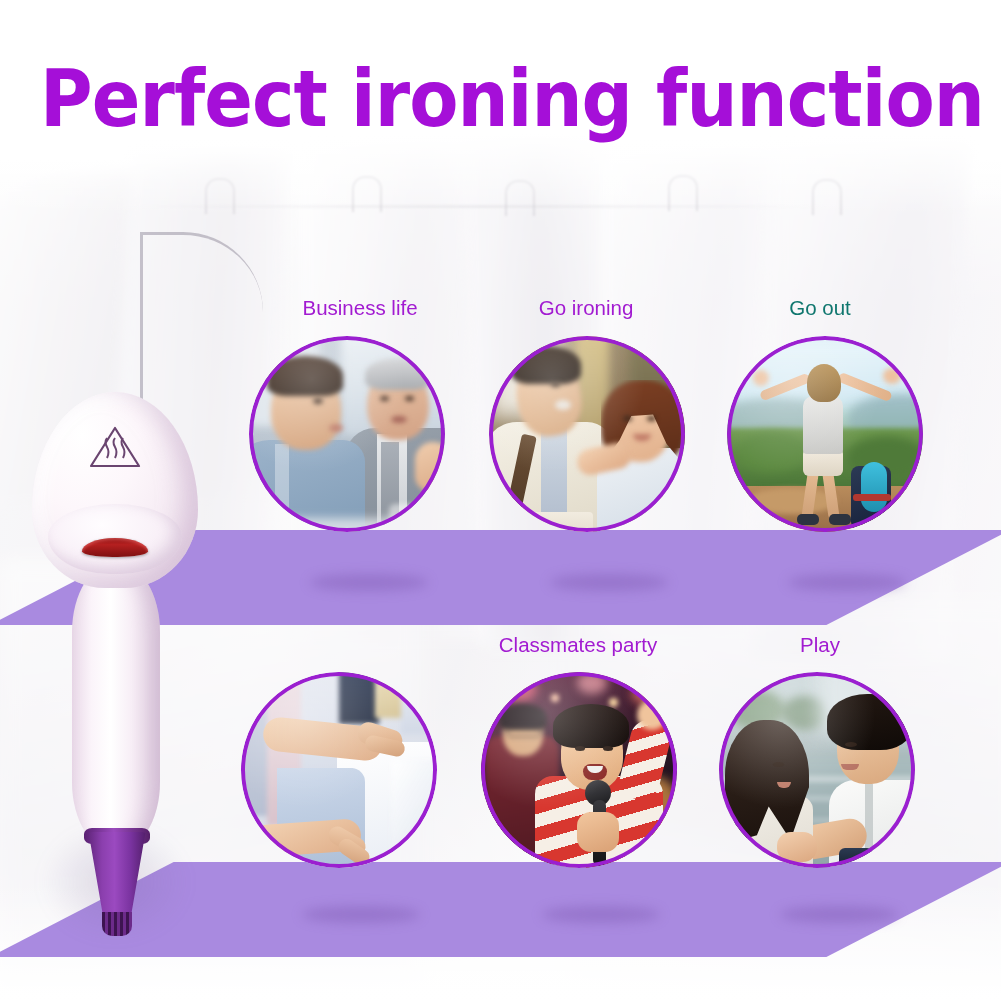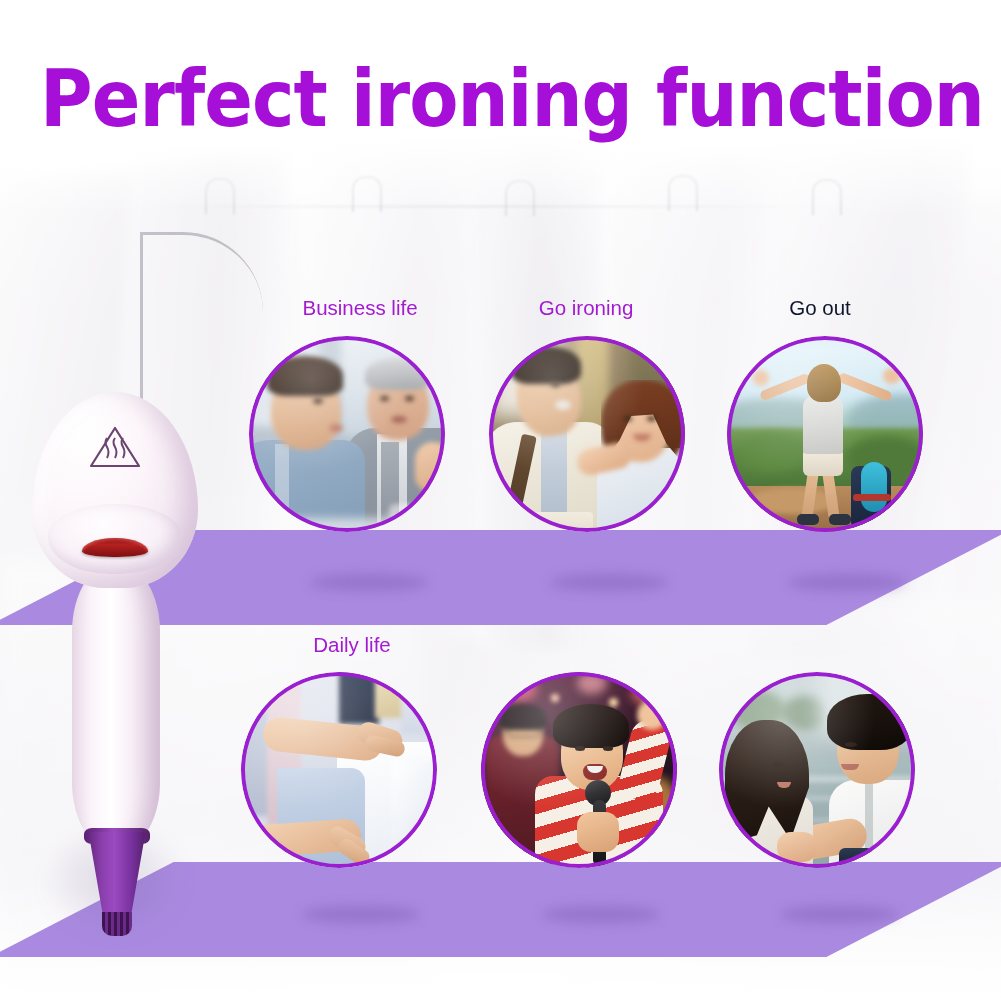--- a/index.html
+++ b/index.html
@@ -224,23 +224,24 @@
     <div class="slab-shape" id="slab-bottom" style="background: rgb(169, 138, 224);"></div>
     <div class="band-shadows">
       <div class="bshadow" style="left:312px;top:44px;width:118px;"></div>
       <div class="bshadow" style="left:552px;top:44px;width:118px;"></div>
       <div class="bshadow" style="left:790px;top:44px;width:118px;"></div>
     </div>
   </div>
 
   <div class="label" style="left: 260px; top: 296px; width: 200px; color: rgb(162, 27, 209);">Business life</div>
   <div class="label" style="left: 486px; top: 296px; width: 200px; color: rgb(162, 27, 209);">Go ironing</div>
-  <div class="label" style="left: 720px; top: 296px; width: 200px; color: #0f172a; text-align: center;">Go out</div>
-
-  <div class="label" style="left: 252px; top: 633px; width: 200px; color: rgb(162, 27, 209);">Daily life</div>
+  <div class="label" style="left: 720px; top: 296px; width: 200px; color: #0f766e; text-align: center;">Go out</div>
+
+  <div class="label" style="left: 478px; top: 633px; width: 200px; color: rgb(162, 27, 209);">Classmates party</div>
+  <div class="label" style="left: 720px; top: 633px; width: 200px; color: rgb(162, 27, 209);">Play</div>
 
   <div class="bubble" style="left:249px;top:336px;">
     <div class="photo">
       <div class="sc" style="background:linear-gradient(160deg,#cfd7df 0%,#b9c4cf 40%,#97a6b4 100%);"></div>
 
       <div class="el blurm" style="left:92px;top:-10px;width:120px;height:110px;background:linear-gradient(180deg,#eef3f7,#c9d4de);"></div>
       <div class="el blurm" style="left:0px;top:0px;width:70px;height:90px;background:#dfe6ec;"></div>
 
       <div class="el" style="left:96px;top:92px;width:120px;height:120px;background:linear-gradient(160deg,#9aa3ad,#7d8792);border-radius:30px 18px 0 0;"></div>
       <div class="el" style="left:128px;top:98px;width:30px;height:96px;background:linear-gradient(180deg,#e8eaec,#c8ccd1);"></div>

